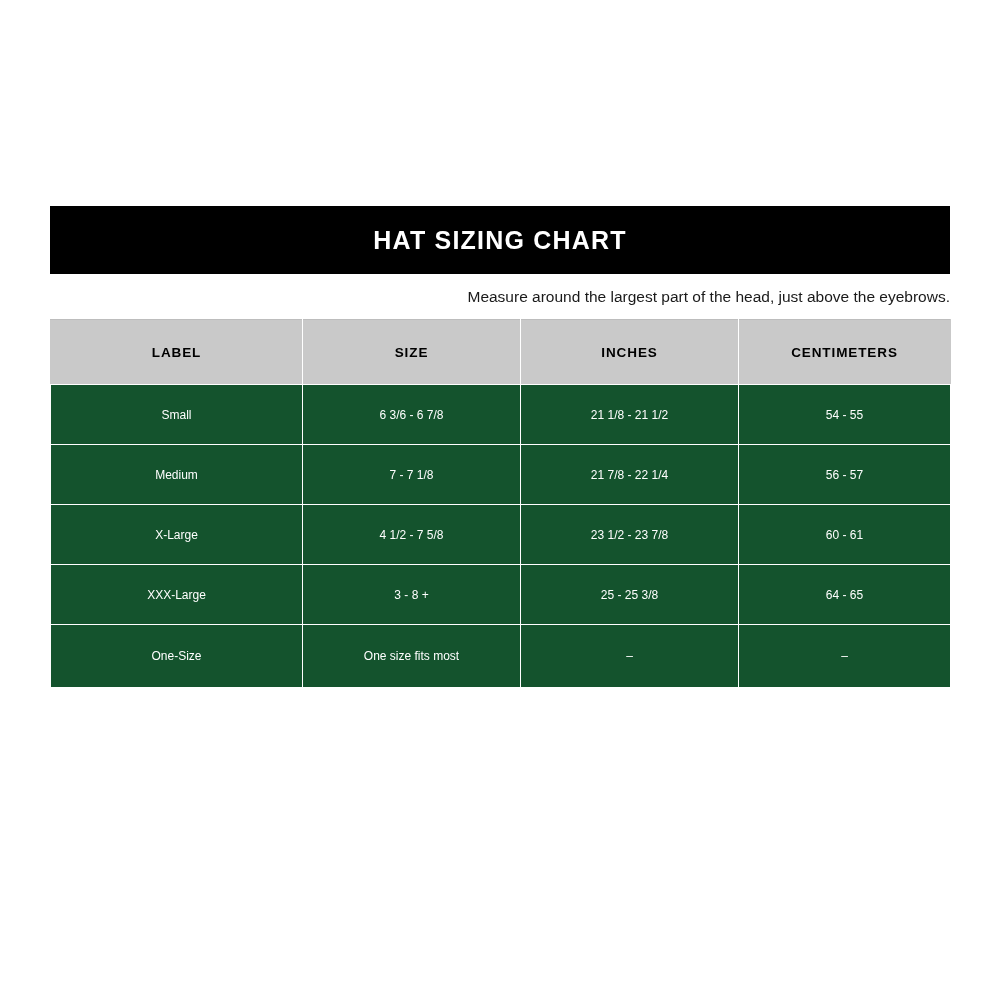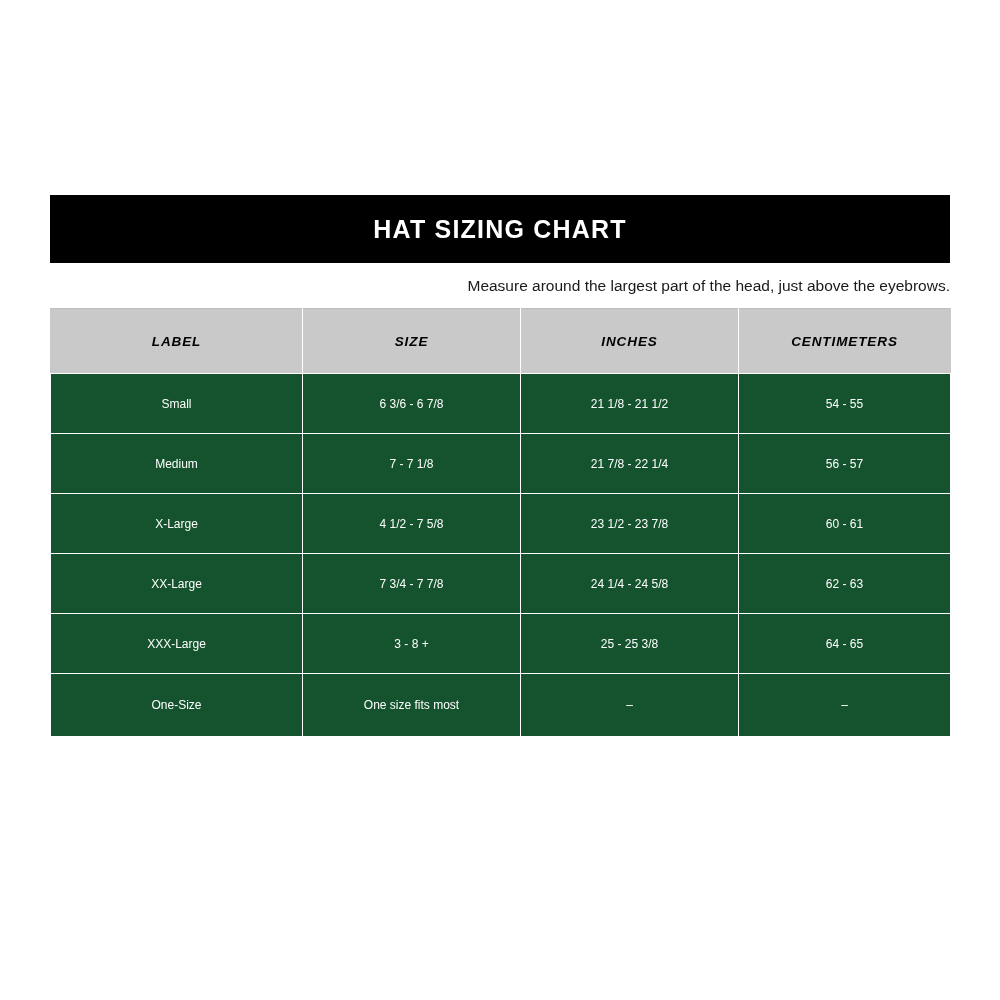--- a/index.html
+++ b/index.html
@@ -15,21 +15,21 @@
   }
   .page {
     position: relative;
     width: 1000px;
     height: 1000px;
     background: #ffffff;
   }
   .chart-wrap {
     position: absolute;
     left: 50px;
-    top: 195px;
+    top: 206px;
     width: 900px;
   }
   .chart-title-bar {
     background: #000000;
     height: 68px;
     display: flex;
     align-items: center;
     justify-content: center;
   }
   .chart-title {
@@ -60,21 +60,20 @@
     background: #c9c9c9;
     color: #000000;
     font-size: 13.5px;
     font-weight: bold;
     letter-spacing: 0.9px;
     height: 62px;
     border-top: 1px solid #bdbdbd;
     border-bottom: 1px solid #ffffff;
     border-left: 1px solid #ffffff;
     border-right: 1px solid #ffffff;
-    font-style: italic;
   }
   table.sizing thead th:first-child { border-left: 1px solid #c9c9c9; }
   table.sizing thead th:last-child { border-right: 1px solid #c9c9c9; text-align: center; }
   table.sizing tbody td {
     background: #14532d;
     color: #ffffff;
     font-size: 12px;
     height: 57px;
   }
   table.sizing tbody tr:last-child td {
@@ -126,26 +125,20 @@
           <td>21 7/8 - 22 1/4</td>
           <td>56 - 57</td>
         </tr>
         <tr>
           <td>X-Large</td>
           <td>4 1/2 - 7 5/8</td>
           <td>23 1/2 - 23 7/8</td>
           <td>60 - 61</td>
         </tr>
         <tr>
-          <td>XX-Large</td>
-          <td>7 3/4 - 7 7/8</td>
-          <td>24 1/4 - 24 5/8</td>
-          <td>62 - 63</td>
-        </tr>
-        <tr>
           <td>XXX-Large</td>
           <td>3 - 8 +</td>
           <td>25 - 25 3/8</td>
           <td>64 - 65</td>
         </tr>
         <tr>
           <td>One-Size</td>
           <td>One size fits most</td>
           <td class="dash">–</td>
           <td class="dash">–</td>

